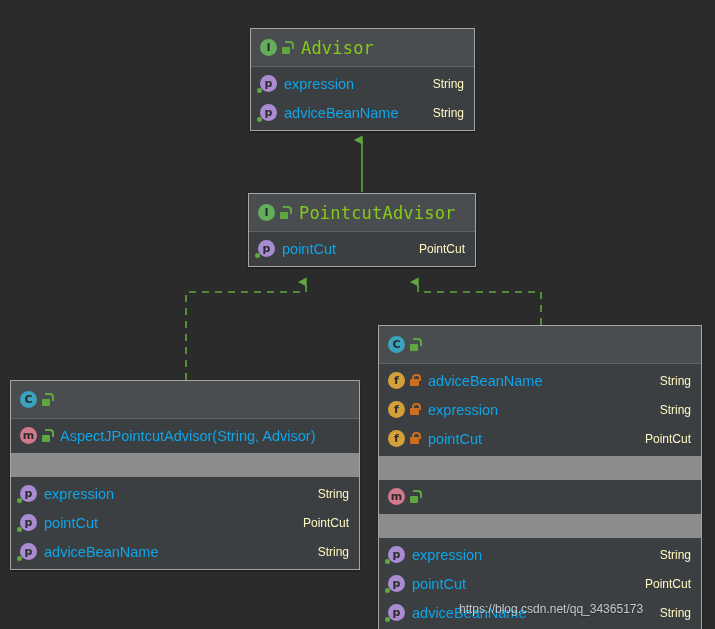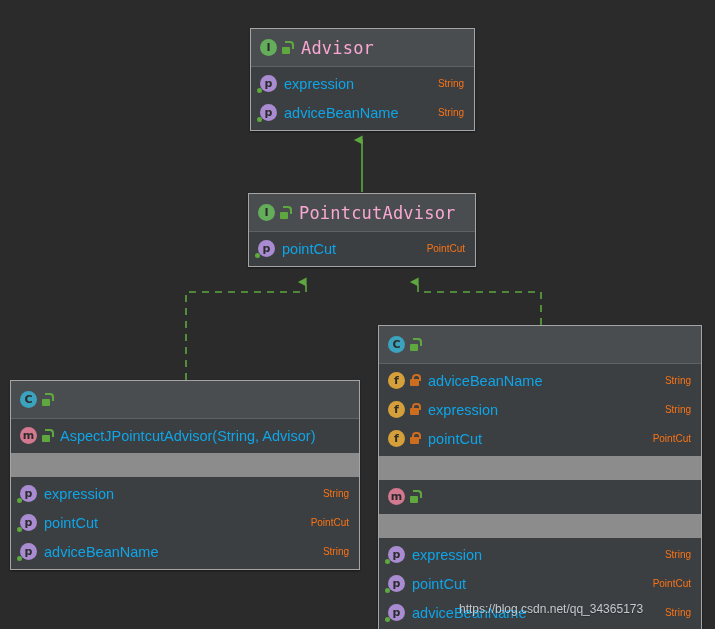--- a/index.html
+++ b/index.html
@@ -45,21 +45,21 @@
     align-items: center;
     height: 38px;
     padding: 0 10px 0 9px;
     background: #4a4d4f;
     border-bottom: 1px solid #5f6264;
     box-sizing: border-box;
   }
   .node-title {
     font-family: "DejaVu Sans Mono", "Liberation Mono", monospace;
     font-size: 17px;
-    color: #f9a8d4;
+    color: #84cc16;
     margin-left: 8px;
     letter-spacing: 0.2px;
     white-space: nowrap;
   }
 
   .section {
     padding: 2px 0 3px 0;
   }
   .sep-band {
     height: 24px;
@@ -73,22 +73,22 @@
     padding: 0 10px 0 9px;
     box-sizing: border-box;
     white-space: nowrap;
   }
   .member .mname {
     font-size: 14.5px;
     color: #0ea5e9;
     margin-left: 7px;
   }
   .member .mtype {
-    font-size: 10px;
-    color: #f97316;
+    font-size: 12px;
+    color: #fef9c3;
     margin-left: auto;
     padding-left: 14px;
   }
   .member.tight .mtype { padding-left: 6px; }
 
   
   .ic {
     display: inline-block;
     position: relative;
     flex: 0 0 auto;

